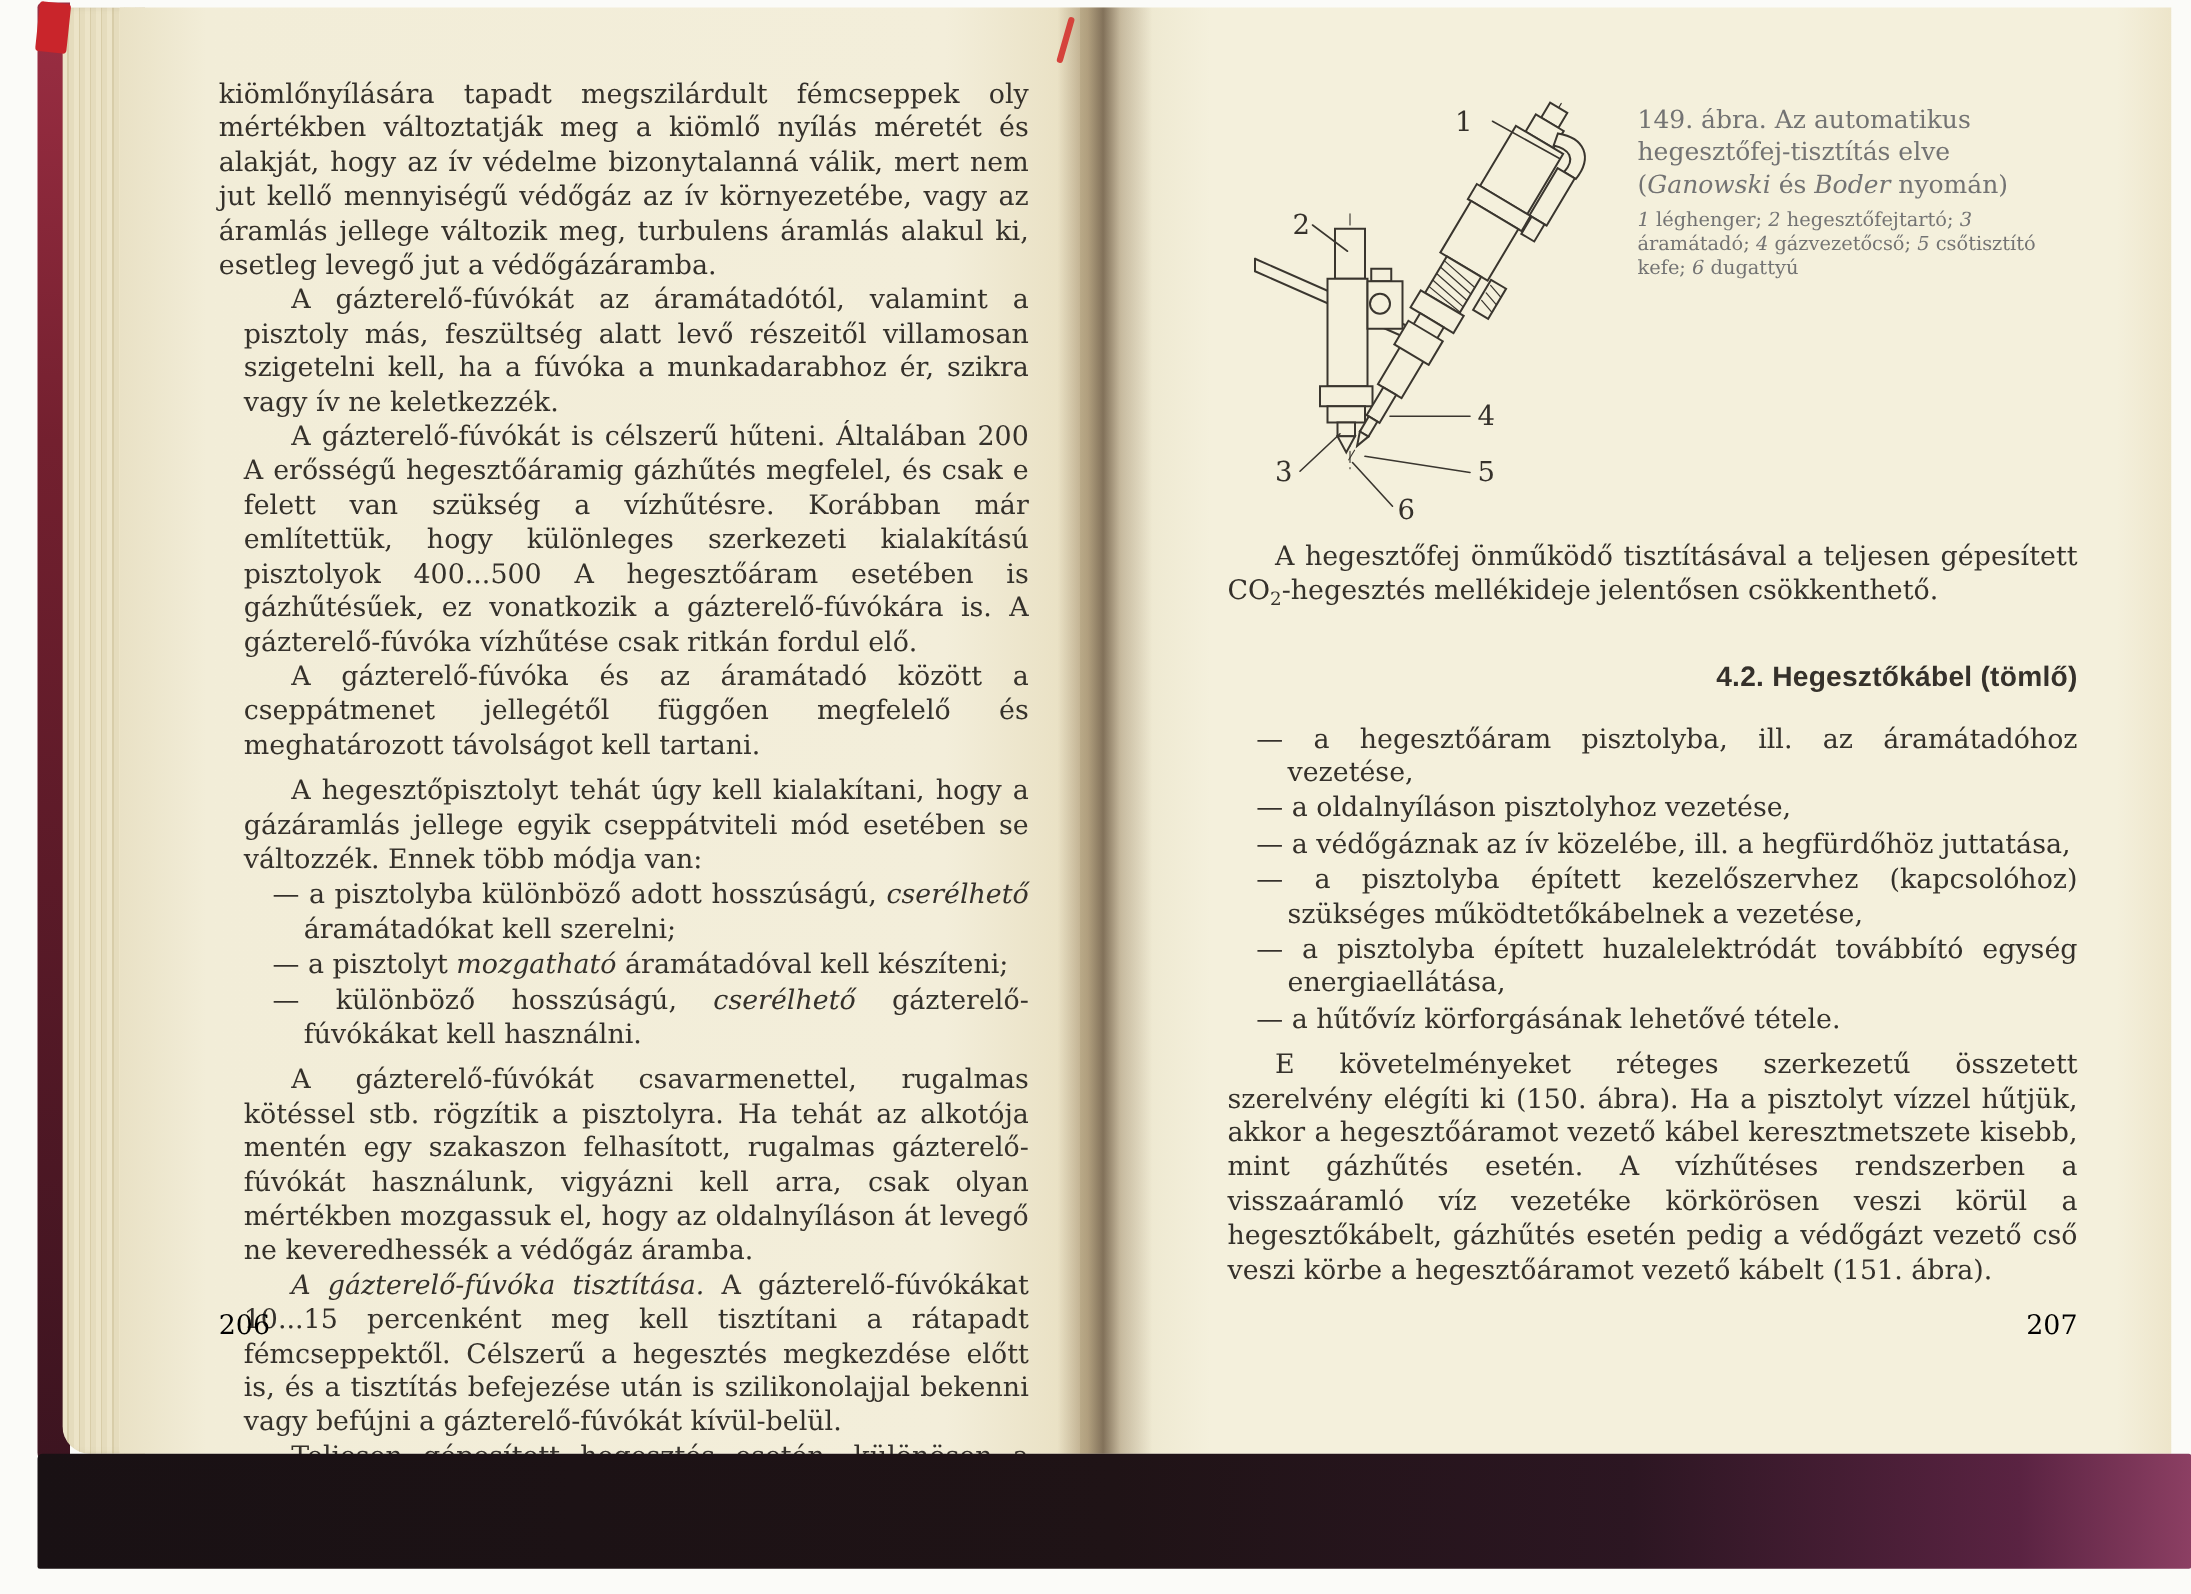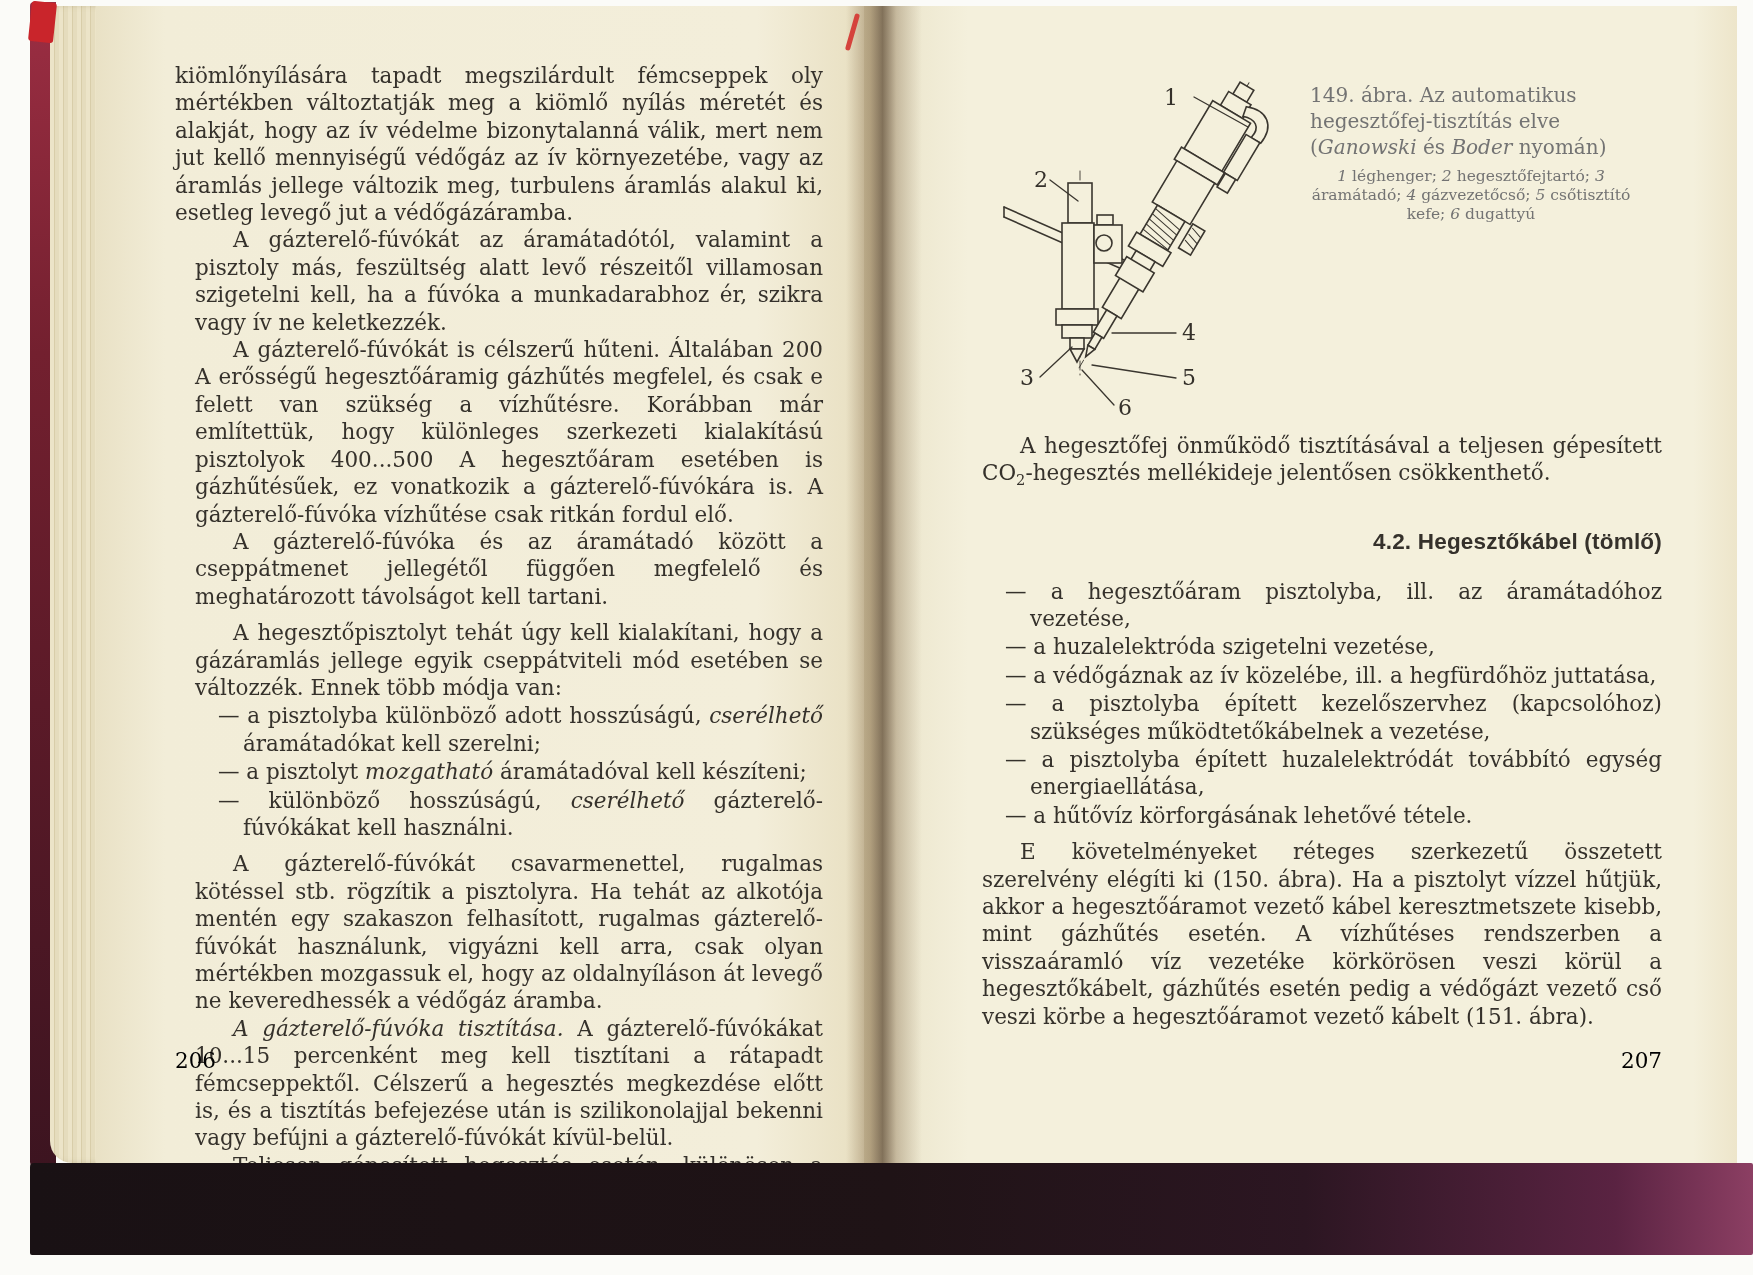--- a/index.html
+++ b/index.html
@@ -64,21 +64,21 @@
   }
   sub { font-size:68%; }
 
   .pageno { position:absolute; font-size:21.5px; color:#000000; }
   .pageno-left { left:175px; top:1048px; }
   .pageno-right { left:962px; top:1048px; width:700px; text-align:right; }
 
   
   .fig-caption { position:absolute; left:1310px; top:82px; width:342px; color:#737373; }
   .fig-caption .cap-title { font-size:20px; line-height:26px; text-align:left; margin:0; }
-  .fig-caption .cap-legend { font-size:15.5px; line-height:19px; text-align:center; margin:7px 0 16px 0; width:322px; }
+  .fig-caption .cap-legend { font-size:15.5px; line-height:19px; text-align:left; margin:7px 0 16px 0; width:322px; }
 
   .figure-wrap { position:absolute; left:990px; top:75px; width:330px; height:345px; }
   svg text { font-family:"DejaVu Serif", serif; font-size:22px; fill:#35312b; }
 </style>
 </head>
 <body>
 
 <div class="scene">
 
   <div class="cover-strip"></div>
@@ -184,21 +184,21 @@
 
   <div class="fig-caption">
     <p class="cap-title"><span>149. ábra. Az automatikus hegesztőfej-tisztítás elve (</span><i>Ganowski</i><span> és </span><i>Boder</i><span> nyomán)</span></p>
     <p class="cap-legend"><i>1</i><span> léghenger; </span><i>2</i><span> hegesztőfejtartó; </span><i>3</i><span> áramátadó; </span><i>4</i><span> gázvezetőcső; </span><i>5</i><span> csőtisztító kefe; </span><i>6</i><span> dugattyú</span></p>
   </div>
 
   <div class="col" style="left:962px; top:432px; width:700px;">
       <p class="indent"><span>A hegesztőfej önműködő tisztításával a teljesen gépesített CO</span><sub>2</sub><span>-hegesztés mellékideje jelentősen csökkenthető.</span></p>
       <p class="heading"><span>4.2. Hegesztőkábel (tömlő)</span></p>
       <p class="bullet sp"><span>— a hegesztőáram pisztolyba, ill. az áramátadóhoz vezetése,</span></p>
-      <p class="bullet"><span>— a huzalelektróda szigetelni vezetése,</span></p>
+      <p class="bullet"><span>— a oldalnyíláson pisztolyhoz vezetése,</span></p>
       <p class="bullet"><span>— a védőgáznak az ív közelébe, ill. a hegfürdőhöz juttatása,</span></p>
       <p class="bullet"><span>— a pisztolyba épített kezelőszervhez (kapcsolóhoz) szükséges működtetőkábelnek a vezetése,</span></p>
       <p class="bullet"><span>— a pisztolyba épített huzalelektródát továbbító egység energiaellátása,</span></p>
       <p class="bullet"><span>— a hűtővíz körforgásának lehetővé tétele.</span></p>
       <p class="indent sp"><span>E követelményeket réteges szerkezetű összetett szerelvény elégíti ki (150. ábra). Ha a pisztolyt vízzel hűtjük, akkor a hegesztőáramot vezető kábel keresztmetszete kisebb, mint gázhűtés esetén. A vízhűtéses rendszerben a visszaáramló víz vezetéke körkörösen veszi körül a hegesztőkábelt, gázhűtés esetén pedig a védőgázt vezető cső veszi körbe a hegesztőáramot vezető kábelt (151. ábra).</span></p>
     </div>
 
   <div class="pageno pageno-right">207</div>
 
   <div class="bottom-band"></div>

